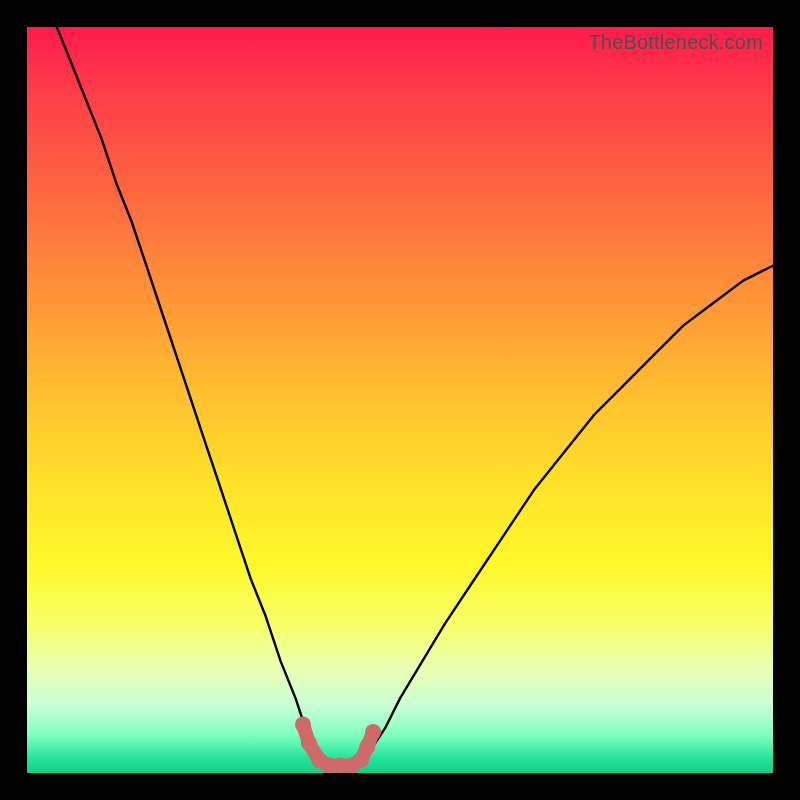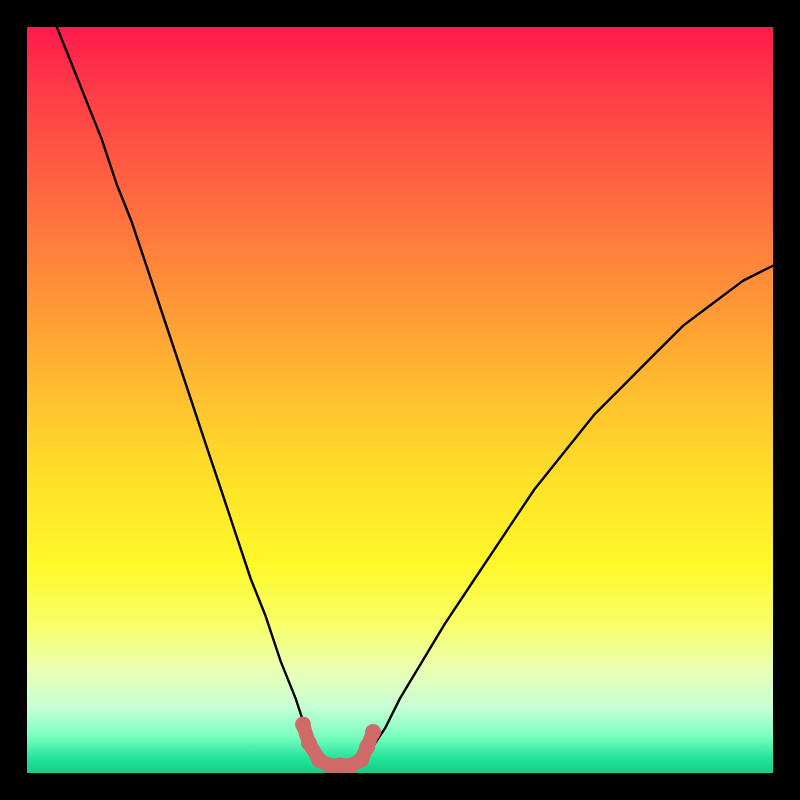--- a/index.html
+++ b/index.html
@@ -57,20 +57,21 @@
     top: 0;
     width: 746px;
     height: 746px;
   }
 </style>
 </head>
 <body>
 
 <div class="frame">
   <div class="plot-area">
+    <div class="watermark">TheBottleneck.com</div>
     <svg class="overlay" viewBox="0 0 746 746" preserveAspectRatio="none">
       <path id="curve-path" fill="none" stroke="#000" stroke-width="2.4" stroke-linejoin="round" stroke-linecap="round" d="M29.8 0.0 L44.8 37.3 L59.7 74.6 L74.6 111.9 L89.5 156.7 L104.4 194.0 L119.4 238.7 L134.3 283.5 L149.2 328.2 L164.1 373.0 L179.0 417.8 L194.0 462.5 L208.9 507.3 L223.8 552.0 L238.7 589.3 L253.6 634.1 L268.6 671.4 L276.0 693.8 L283.5 708.7 L290.9 723.6 L298.4 731.1 L305.9 737.0 L313.3 738.5 L320.8 738.5 L328.2 737.0 L335.7 731.1 L343.2 723.6 L358.1 701.2 L373.0 671.4 L395.4 634.1 L417.8 596.8 L447.6 552.0 L477.4 507.3 L507.3 462.5 L537.1 425.2 L567.0 387.9 L596.8 358.1 L626.6 328.2 L656.5 298.4 L686.3 276.0 L716.2 253.6 L746.0 238.7"></path>
       <g id="marker-group">
           <path d="M276.0 697.5 L282.0 716.2 L292.4 733.3 L302.1 738.5 L313.3 738.5 L324.5 738.5 L334.2 732.6 L340.2 719.9 L346.1 705.0" fill="none" stroke="#cf6a68" stroke-width="14" stroke-linecap="round" stroke-linejoin="round"></path>
           <circle cx="276.0" cy="697.5" r="8" fill="#cf6a68"></circle>
           <circle cx="282.0" cy="716.2" r="8" fill="#cf6a68"></circle>
           <circle cx="292.4" cy="733.3" r="8" fill="#cf6a68"></circle>
           <circle cx="302.1" cy="738.5" r="8" fill="#cf6a68"></circle>
           <circle cx="313.3" cy="738.5" r="8" fill="#cf6a68"></circle>
           <circle cx="324.5" cy="738.5" r="8" fill="#cf6a68"></circle>

